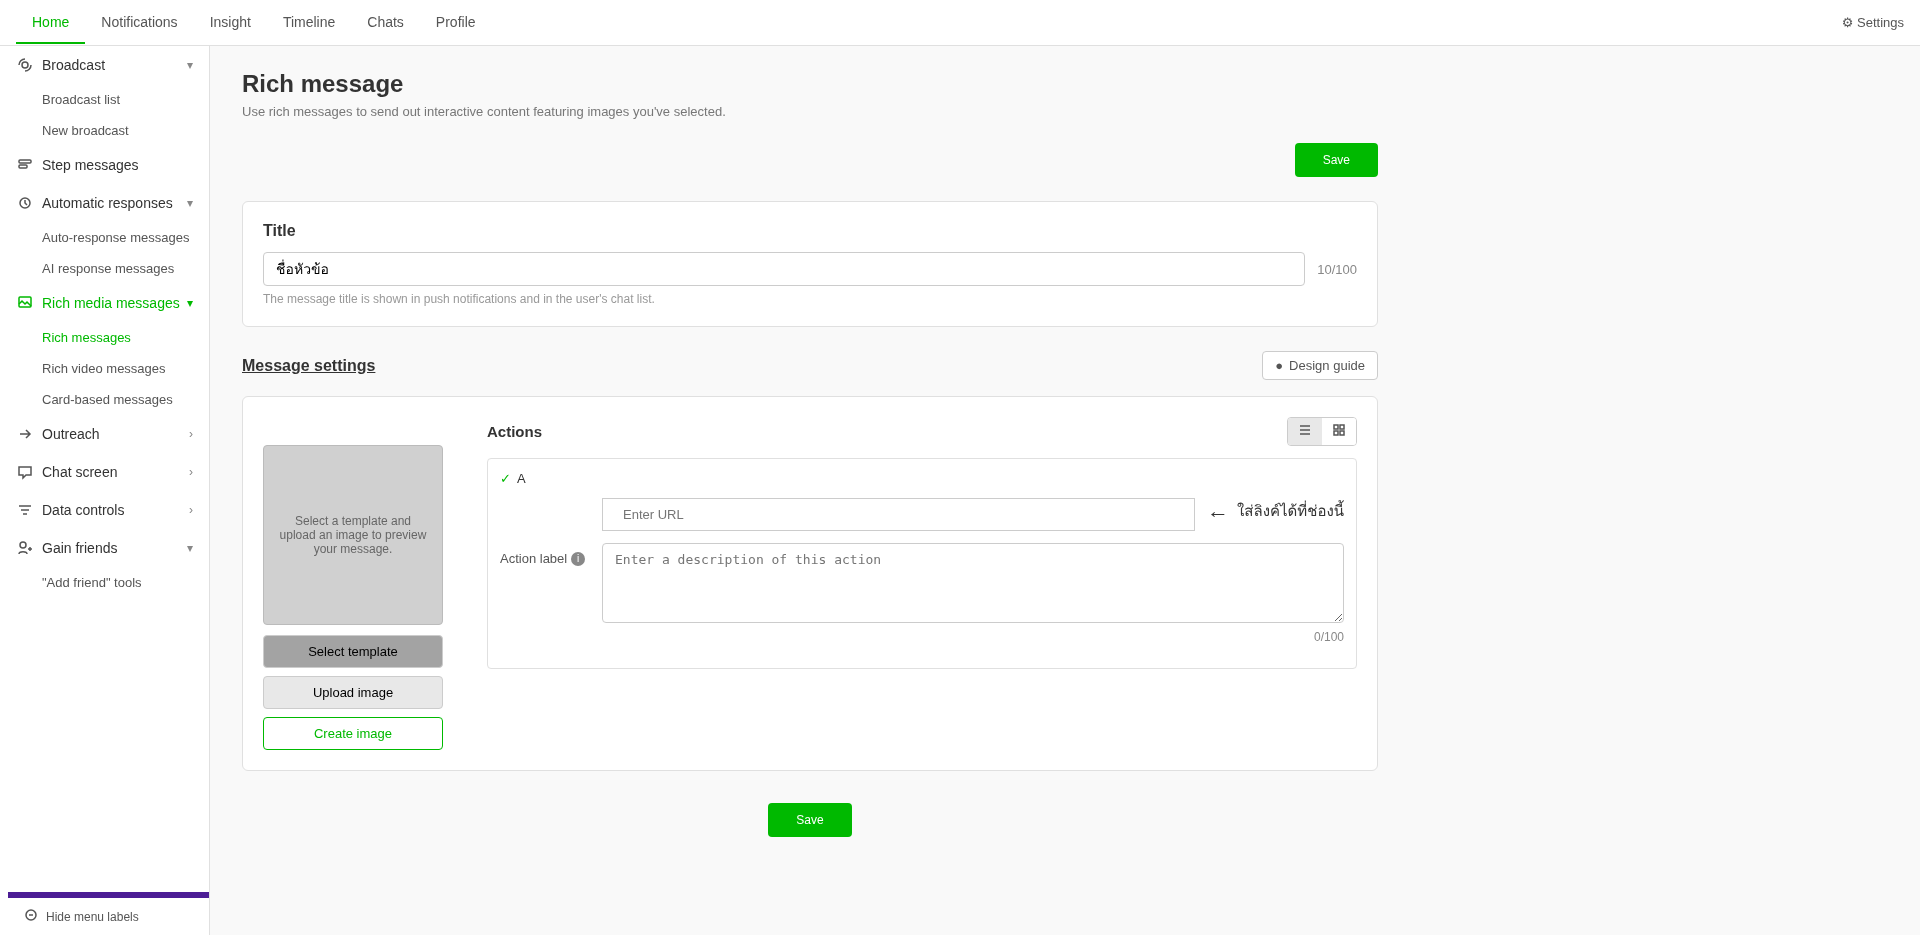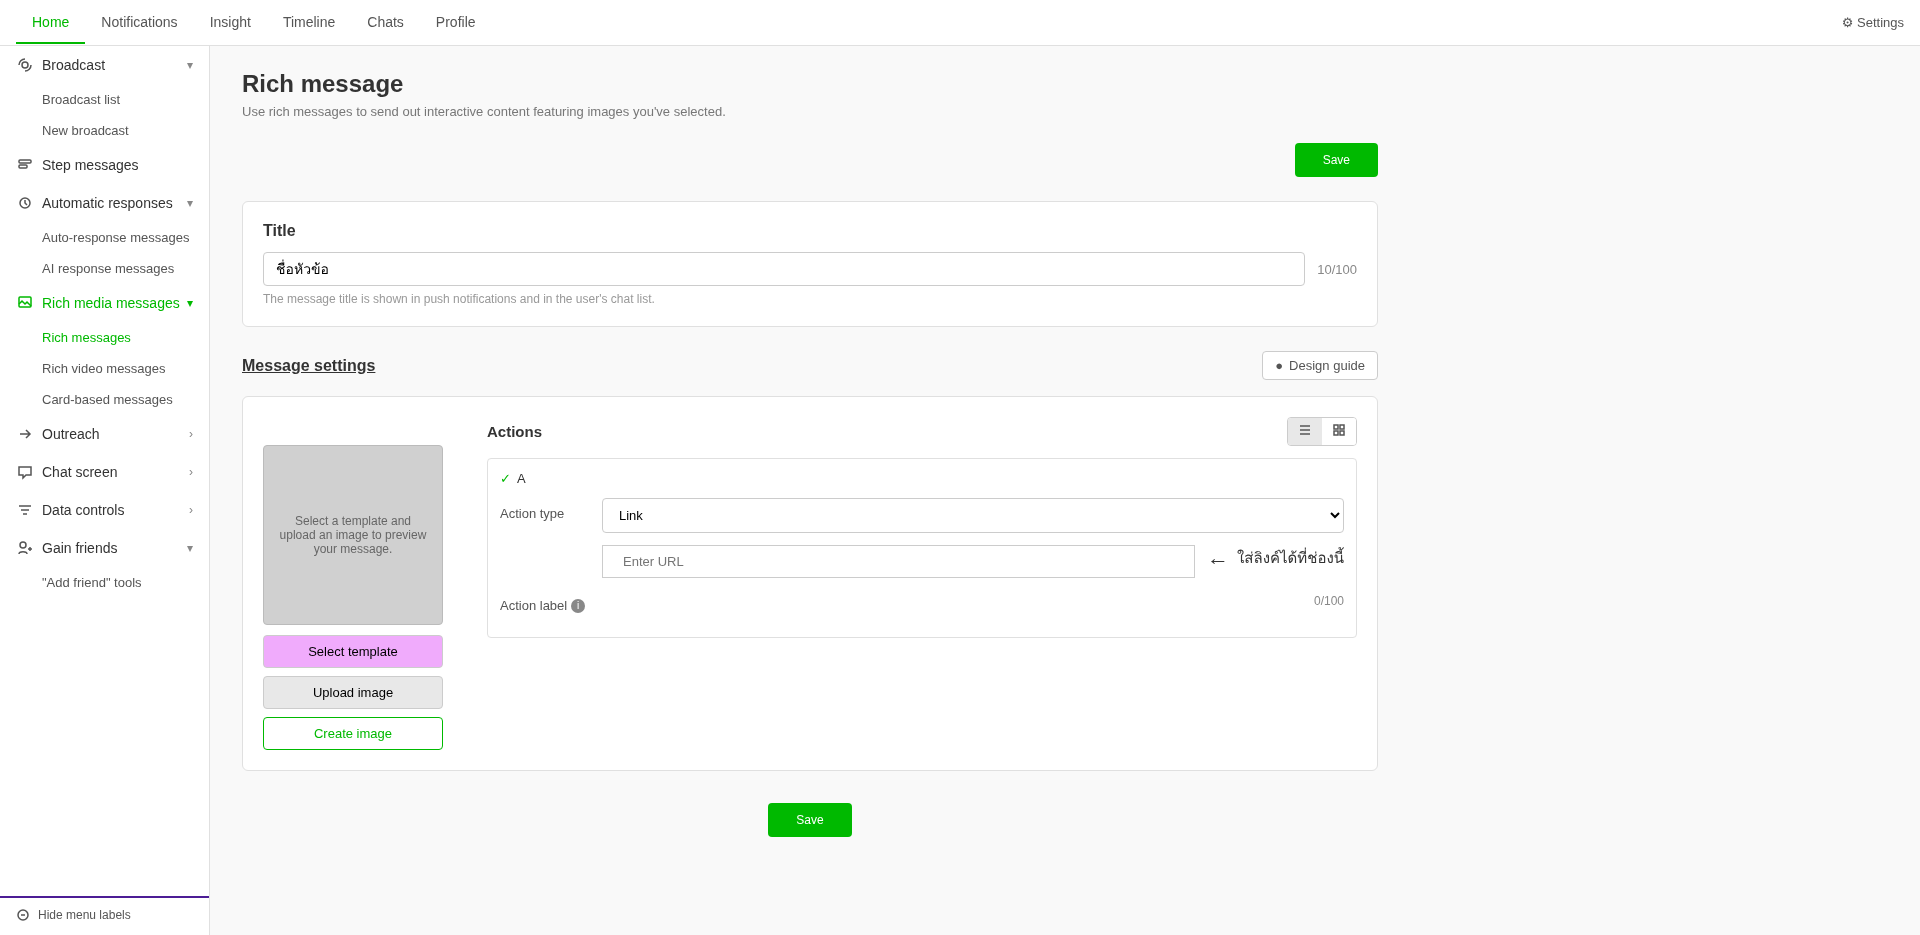--- a/index.html
+++ b/index.html
@@ -15,21 +15,21 @@
     
     .main-layout { display: flex; flex: 1; overflow: hidden; }
 
     
     .sidebar { width: 210px; background: #fff; border-right: 1px solid #e0e0e0; overflow-y: auto; flex-shrink: 0; padding-bottom: 40px; position: relative; }
     .sidebar-item-parent { display: flex; align-items: center; padding: 10px 16px; cursor: pointer; color: #333; font-size: 14px; font-weight: 500; }
     .sidebar-item-parent .icon { margin-right: 8px; width: 18px; height: 18px; display: flex; align-items: center; justify-content: center; }
     .sidebar-item-parent .chevron { margin-left: auto; font-size: 12px; color: #888; }
     .sidebar-sub-item { padding: 8px 16px 8px 42px; cursor: pointer; color: #555; font-size: 13px; }
     .sidebar-sub-item.active { color: #00b900; font-weight: 500; }
-    .sidebar-footer { position: absolute; bottom: 0; left: 0; width: 100%; padding: 10px 16px; border-top: 2px solid #4c1d95; display: flex; align-items: flex-start; gap: 8px; cursor: pointer; font-size: 12px; color: #555; background: #fff; }
+    .sidebar-footer { position: absolute; bottom: 0; left: 8px; width: 100%; padding: 10px 16px; border-top: 6px solid #4c1d95; display: flex; align-items: center; gap: 8px; cursor: pointer; font-size: 12px; color: #555; background: #fff; }
 
     
     .content { flex: 1; overflow-y: auto; background: #f9f9f9; padding: 0; }
     .content-inner { padding: 24px 32px; max-width: 1200px; }
 
     
     .page-header { margin-bottom: 24px; }
     .page-title { font-size: 24px; font-weight: 600; color: #333; margin-bottom: 6px; }
     .page-subtitle { font-size: 13px; color: #777; }
 
@@ -46,21 +46,21 @@
 
     
     .message-settings-header { display: flex; align-items: center; justify-content: space-between; margin-bottom: 16px; }
     .design-guide-btn { display: flex; align-items: center; gap: 6px; padding: 6px 12px; border: 1px solid #ccc; border-radius: 4px; background: #fff; cursor: pointer; font-size: 13px; color: #555; }
 
     .message-settings-body { display: flex; gap: 24px; background: #fff; border: 1px solid #e0e0e0; border-radius: 6px; padding: 20px; }
 
     
     .image-panel { width: 200px; flex-shrink: 0; margin-top: 28px; }
     .image-preview-box { width: 180px; height: 180px; background: #d0d0d0; border: 1px solid #bbb; border-radius: 4px; display: flex; align-items: center; justify-content: center; text-align: center; font-size: 12px; color: #666; padding: 12px; margin-bottom: 10px; }
-    .btn-select-template { width: 180px; padding: 8px; background: #f0abfc; border: 1px solid #ccc; border-radius: 4px; font-size: 13px; cursor: pointer; margin-bottom: 8px; display: block; text-align: center; }
+    .btn-select-template { width: 180px; padding: 8px; background: #a3a3a3; border: 1px solid #ccc; border-radius: 4px; font-size: 13px; cursor: pointer; margin-bottom: 8px; display: block; text-align: center; }
     .btn-upload-image { width: 180px; padding: 8px; background: #e8e8e8; border: 1px solid #ccc; border-radius: 4px; font-size: 13px; cursor: pointer; margin-bottom: 8px; display: block; text-align: center; }
     .btn-create-image { width: 180px; padding: 8px; background: #fff; border: 1px solid #00b900; border-radius: 4px; font-size: 13px; cursor: pointer; color: #00b900; text-align: center; display: block; }
 
     
     .actions-panel { flex: 1; }
     .actions-header { display: flex; align-items: center; justify-content: space-between; margin-bottom: 12px; }
     .actions-title { font-size: 15px; font-weight: 600; }
     .view-toggle { display: flex; border: 1px solid #ccc; border-radius: 4px; overflow: hidden; }
     .view-toggle-btn { padding: 5px 10px; background: #fff; border: none; cursor: pointer; font-size: 14px; }
     .view-toggle-btn.active { background: #e8e8e8; }
@@ -268,50 +268,41 @@
                 </button>
               </div>
             </div>
 
             <div class="action-item">
               <div class="action-item-header">
                 <span class="action-check">✓</span>
                 <span>A</span>
               </div>
 
-              <div class="form-row">
-                <label class="form-label">Action type</label>
-                <div class="form-control">
-                  <select class="form-select">
-                    <option>Link</option>
-                    <option>Message</option>
-                    <option>None</option>
-                  </select>
-                </div>
-              </div>
 
               <div style="display:flex; align-items:flex-start; gap:12px; margin-bottom:12px;">
                 <div class="form-label"></div>
                 <div class="form-control" style="position:relative;">
                   <input class="form-input" type="text" placeholder="Enter URL" style="">
                 </div>
                 <div style="display:flex; align-items:center; gap:8px;">
                   <span style="font-size:22px; color:#333;">←</span>
                   <span style="font-size:15px; color:#333;">ใส่ลิงค์ได้ที่ช่องนี้</span>
                 </div>
               </div>
 
               <div class="form-row">
                 <label class="form-label">
                   <div class="label-with-info">
                     <span>Action label</span>
                     <span class="info-icon">i</span>
                   </div>
                 </label>
                 <div class="form-control">
+                  <textarea class="form-textarea" placeholder="Enter a description of this action" style=""></textarea>
                   <div class="char-count-right">0/100</div>
                 </div>
               </div>
 
             </div>
           </div>
         </div>
       </div>
 
       <div class="bottom-save-row">

